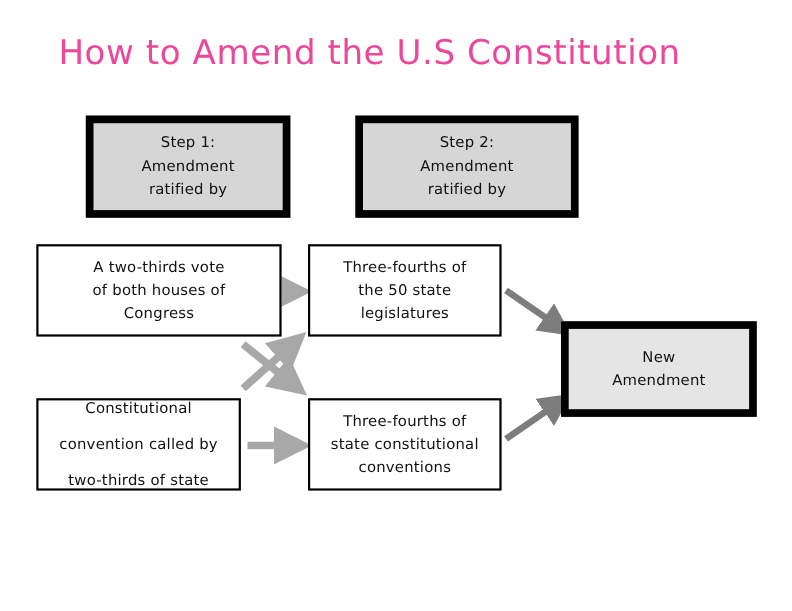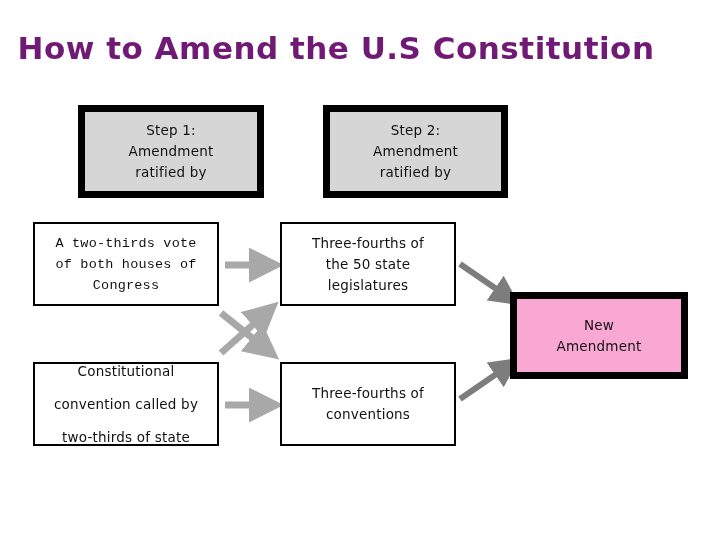--- a/index.html
+++ b/index.html
@@ -15,23 +15,23 @@
     overflow: hidden;
     font-family: "Liberation Sans", sans-serif;
   }
   #diagram-title {
     position: absolute;
     left: 0;
     top: 30px;
     width: 672px;
     text-align: center;
     font-size: 31px;
-    font-weight: 700;
+    font-weight: 400;
     letter-spacing: 0.5px;
-    color: #701a75;
+    color: #ec4899;
     font-family: "DejaVu Sans", sans-serif;
     white-space: nowrap;
   }
   .node {
     position: absolute;
     box-sizing: border-box;
     display: flex;
     flex-direction: column;
     align-items: center;
     justify-content: center;
@@ -49,26 +49,26 @@
   .node.header-node {
     background: #d6d6d6;
     border: 7px solid #000000;
     margin-left: 45px;
   }
   .node.plain-node {
     background: #ffffff;
     border: 2px solid #000000;
   }
   .node.result-node {
-    background: #f9a8d4;
+    background: #e5e5e5;
     border: 7px solid #000000;
   }
   #step1-box   { left: 33px;  top: 105px; width: 186px; height: 93px; }
-  #step2-box   { left: 278px; top: 105px; width: 185px; height: 93px; }
-  #congress-box        { left: 33px;  top: 222px; width: 186px; height: 84px; font-family: Liberation Mono, monospace; }
+  #step2-box   { left: 278px; top: 105px; width: 203px; height: 93px; }
+  #congress-box        { left: 33px;  top: 222px; width: 223px; height: 84px; }
   #convention-call-box { left: 33px;  top: 362px; width: 186px; height: 84px; gap: 12px; }
   #legislatures-box    { left: 280px; top: 222px; width: 176px; height: 84px; }
   #state-conventions-box { left: 280px; top: 362px; width: 176px; height: 84px; }
   #new-amendment-box   { left: 510px; top: 292px; width: 178px; height: 87px; }
   #arrow-layer {
     position: absolute;
     left: 0;
     top: 0;
     width: 720px;
     height: 555px;
@@ -130,20 +130,21 @@
   </div>
 
   <div class="node plain-node" id="legislatures-box">
     <span class="line">Three-fourths of</span>
     <span class="line">the 50 state</span>
     <span class="line">legislatures</span>
   </div>
 
   <div class="node plain-node" id="state-conventions-box">
     <span class="line">Three-fourths of</span>
+    <span class="line">state constitutional</span>
     <span class="line">conventions</span>
   </div>
 
   <div class="node result-node" id="new-amendment-box">
     <span class="line">New</span>
     <span class="line">Amendment</span>
   </div>
 
 </div>
 

